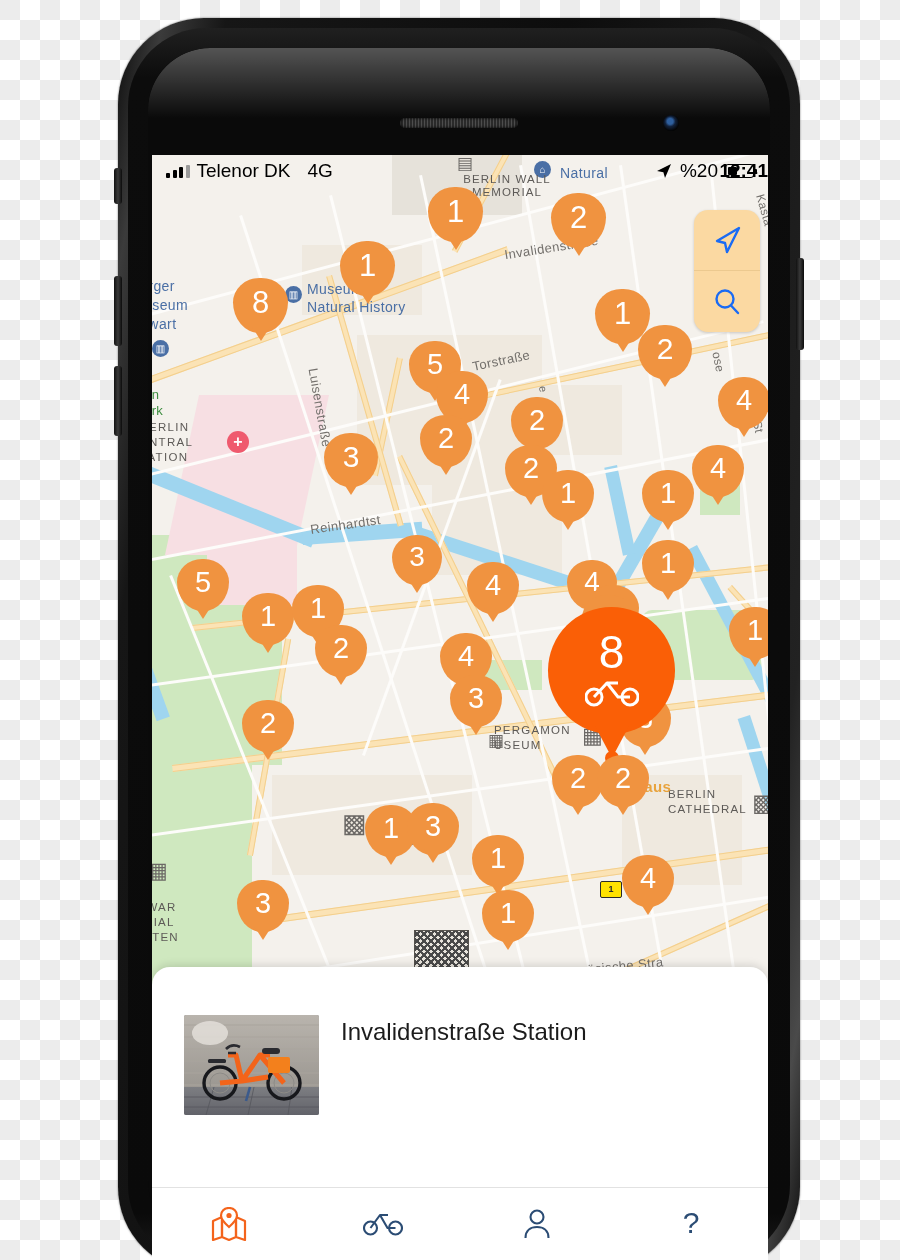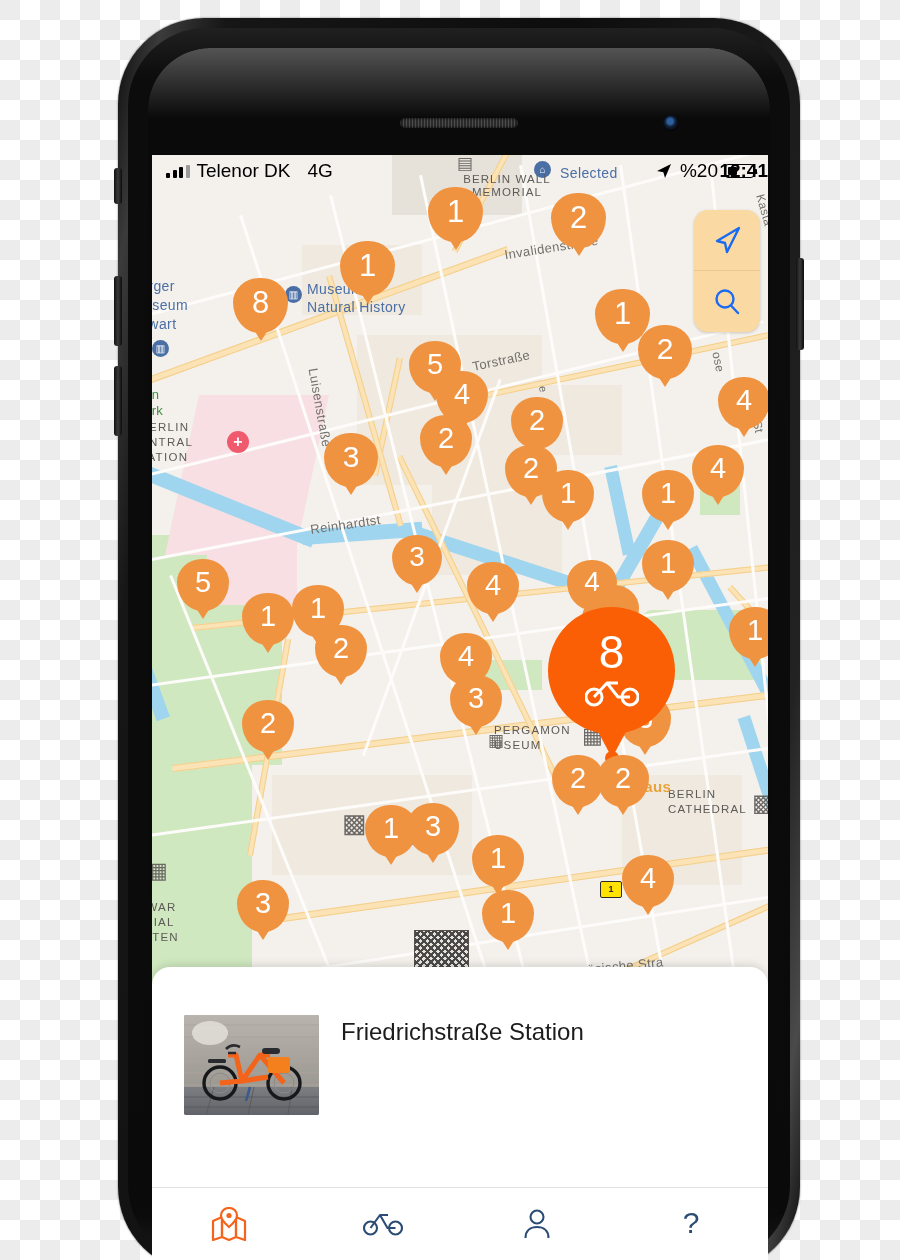--- a/index.html
+++ b/index.html
@@ -270,21 +270,21 @@
     <div class="road thin" style="left:-10px; top:905px; width:640px; height:3px; transform:rotate(-6deg);"></div>
     <div class="road thin" style="left:90px;  top:60px;  width:900px; height:3px; transform:rotate(72deg);"></div>
     <div class="road thin" style="left:180px; top:40px;  width:900px; height:3px; transform:rotate(76deg);"></div>
     <div class="road thin" style="left:270px; top:20px;  width:900px; height:3px; transform:rotate(78deg);"></div>
     <div class="road thin" style="left:370px; top:10px;  width:900px; height:3px; transform:rotate(80deg);"></div>
     <div class="road thin" style="left:470px; top:10px;  width:900px; height:3px; transform:rotate(82deg);"></div>
     <div class="road thin" style="left:560px; top:10px;  width:900px; height:3px; transform:rotate(84deg);"></div>
     <div class="road thin" style="left:20px;  top:420px; width:600px; height:2.5px; transform:rotate(68deg);"></div>
     <div class="road thin" style="left:210px; top:600px; width:400px; height:2.5px; transform:rotate(-70deg);"></div>
 
-    <div class="maplabel poi" style="left:408px; top:10px;">Selected</div>
+    <div class="maplabel poi" style="left:408px; top:10px;">Natural</div>
     <div class="poi-icon" style="left:382px; top:6px;">⌂</div>
 
     <div class="maplabel caps" style="left:300px; top:18px; width:110px;">BERLIN WALL<br>MEMORIAL</div>
     <div class="mono-icon" style="left:305px; top:0px;">▤</div>
 
     <div class="maplabel street" style="left:352px; top:85px; transform:rotate(-9deg);">Invalidenstraße</div>
     <div class="maplabel street" style="left:320px; top:198px; transform:rotate(-12deg);">Torstraße</div>
     <div class="maplabel street" style="left:596px; top:48px; transform:rotate(74deg); font-size:12px;">Kasta</div>
     <div class="maplabel street" style="left:556px; top:200px; transform:rotate(78deg); font-size:12px;">ose</div>
     <div class="maplabel street" style="left:600px; top:265px; transform:rotate(78deg); font-size:12px;">St</div>
@@ -542,21 +542,21 @@
           <circle cx="100" cy="68" r="10" fill="none" stroke="#8d8b87" stroke-width="1"></circle>
           <path d="M36 68 L58 66 L52 40 L44 40 M58 66 L76 40 L86 40 M76 40 L100 68 M58 66 L84 62" fill="none" stroke="#f3641a" stroke-width="5" stroke-linejoin="round"></path>
           <path d="M44 38 L52 38 M42 34 Q48 28 56 32" fill="none" stroke="#2a2b30" stroke-width="2.6"></path>
           <rect x="78" y="33" width="18" height="6" rx="3" fill="#2a2b30"></rect>
           <rect x="84" y="42" width="22" height="16" rx="2" fill="#f3801c"></rect>
           <rect x="24" y="44" width="18" height="4" rx="1.5" fill="#2a2b30"></rect>
           <line x1="66" y1="72" x2="62" y2="86" stroke="#3b5a8c" stroke-width="2.6"></line>
         </svg>
       </div>
       <div id="card-info">
-        <div id="station-name">Friedrichstraße Station</div>
+        <div id="station-name">Invalidenstraße Station</div>
       </div>
     </div>
   </div>
 
   <div id="tabbar">
     <div class="tab">
       <svg width="38" height="34" viewBox="0 0 38 34">
         <path d="M3 14 L12 10 L12 30 L3 33 Z" fill="none" stroke="#f4641c" stroke-width="2.2" stroke-linejoin="round"></path>
         <path d="M26 10 L35 14 L35 33 L26 30 Z" fill="none" stroke="#f4641c" stroke-width="2.2" stroke-linejoin="round"></path>
         <path d="M12 10 L19 12 L26 10 L26 30 L19 33 L12 30 Z" fill="none" stroke="#f4641c" stroke-width="2.2" stroke-linejoin="round"></path>

